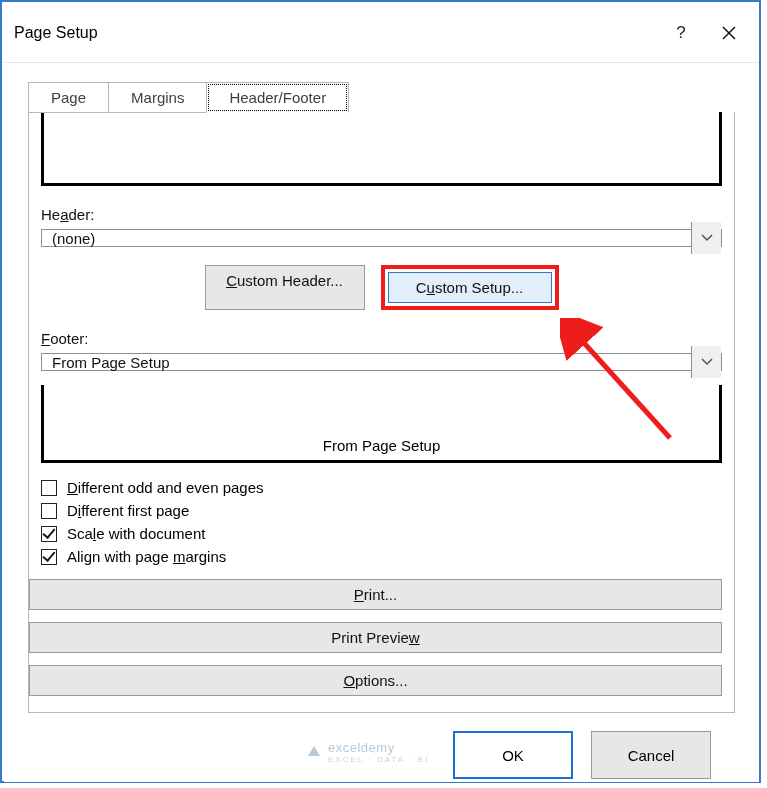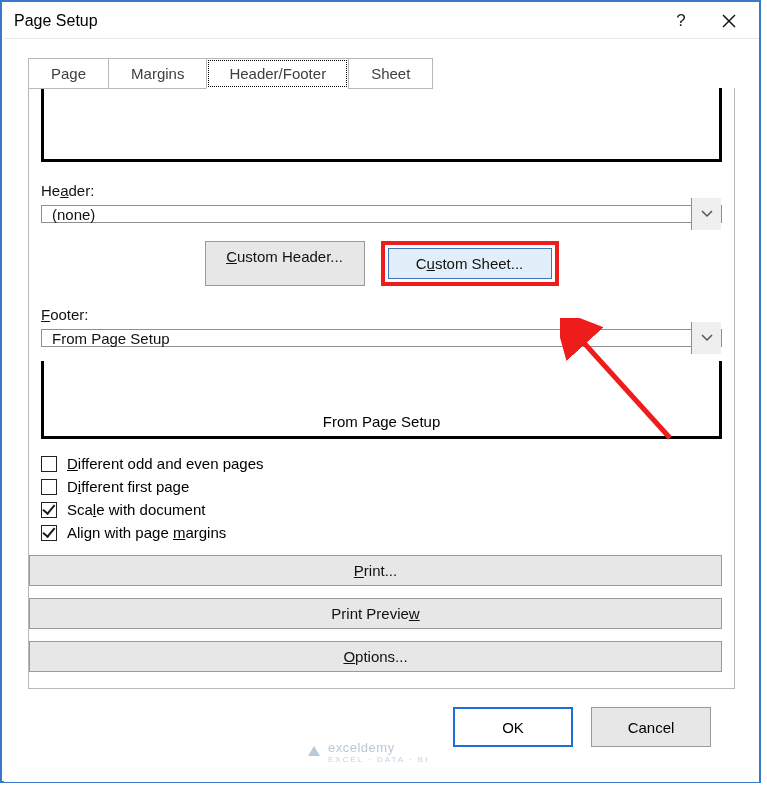--- a/index.html
+++ b/index.html
@@ -16,21 +16,21 @@
     position: absolute; left: 0; top: 0;
     width: 761px; height: 783px;
     border: 2px solid #3a78c9;
   }
   .window {
     position: absolute; left: 4px; top: 3px;
     width: 755px; height: 779px;
     background: #fff;
   }
   .titlebar {
-    height: 36px;
+    height: 60px;
     display: flex; align-items: center;
     padding: 0 6px 0 10px;
     border-bottom: 1px solid #e9e9e9;
   }
   .titlebar .title { flex: 1; font-size: 16px; color: #000; }
   .titlebar .tbtn {
     width: 48px; height: 44px;
     display: flex; align-items: center; justify-content: center;
     font-size: 17px;
     color: #222;
@@ -152,21 +152,21 @@
     gap: 12px;
     margin: 14px 12px 0 0;
     flex-direction: column;
   }
   .dlg-btns {
     display: flex; justify-content: flex-end;
     gap: 18px;
     padding: 18px 24px 0 0;
   }
   .dlg-btn {
-    width: 120px; height: 40px;
+    width: 120px; height: 48px;
     display: flex; align-items: center; justify-content: center;
     border: 1px solid #9a9a9a;
     background: #e7e7e7;
     font-size: 15px;
   }
   .dlg-btn.primary {
     border: 2px solid #1a6fd8;
     background: #fff;
   }
   .watermark {
@@ -202,21 +202,20 @@
     </div>
   </div>
 
   <div class="content">
 
     <div class="tabs-wrap">
       <div class="tabs">
         <div class="tab inactive">Page</div>
         <div class="tab inactive">Margins</div>
         <div class="tab active">Header/Footer</div>
-        <div class="tab inactive">Sheet</div>
       </div>
     </div>
 
     <div class="tab-body">
 
       <div class="preview-box"></div>
 
       <div class="section-label">
         <span>He</span><span class="ul">a</span><span>der:</span>
       </div>
@@ -228,21 +227,21 @@
             </svg>
         </div>
       </div>
 
       <div class="btn-row">
         <div class="btn">
           <span class="ul">C</span><span>ustom Header...</span>
         </div>
         <div class="hl-wrap">
           <div class="btn hl">
-            <span>C</span><span class="ul">u</span><span>stom Sheet...</span>
+            <span>C</span><span class="ul">u</span><span>stom Setup...</span>
           </div>
         </div>
       </div>
 
       <div class="section-label">
         <span class="ul">F</span><span>ooter:</span>
       </div>
       <div class="combo">
         <div class="val">From Page Setup</div>
         <div class="dd">

